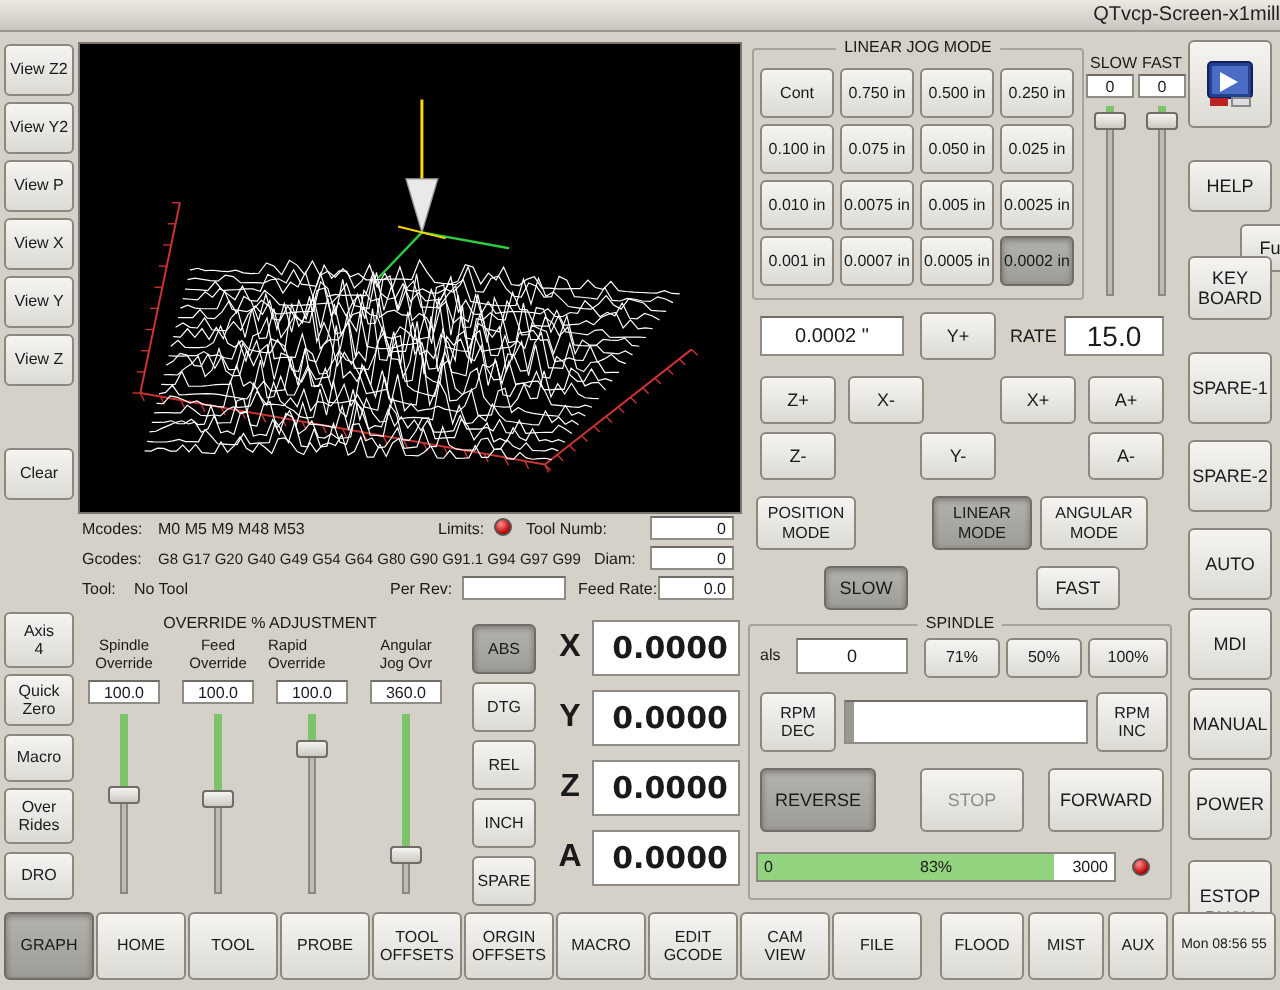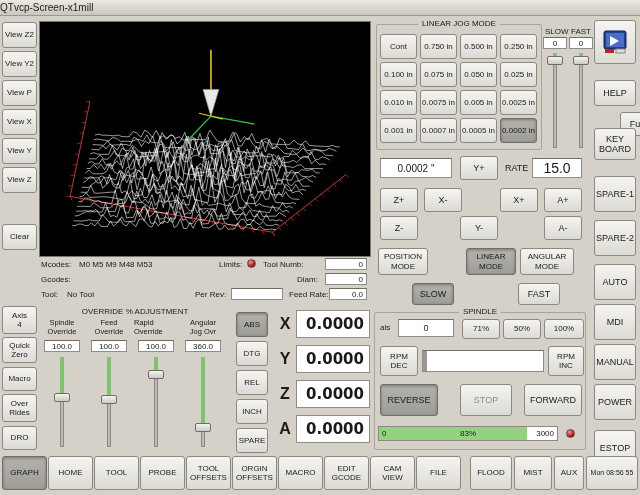--- a/index.html
+++ b/index.html
@@ -1,18 +1,18 @@
 <!DOCTYPE html>
 <html><head>
 <meta charset="utf-8">
 <style>
 *{box-sizing:border-box;margin:0;padding:0}
 body{font-family:"Liberation Sans",sans-serif;background:#9a9891}
 #app{position:relative;width:640px;height:495px;background:#d5d1c8;overflow:hidden;font-size:9px;color:#1a1a1a}
-.titlebar{position:absolute;left:0;top:0;width:640px;height:16px;background:linear-gradient(#ece9e3,#c9c6bf);border-bottom:1px solid #9a978f;display:flex;align-items:center;justify-content:flex-start;font-size:10px;color:#222}
+.titlebar{position:absolute;left:0;top:0;width:640px;height:16px;background:linear-gradient(#ece9e3,#c9c6bf);border-bottom:1px solid #9a978f;display:flex;align-items:center;justify-content:flex-end;font-size:10px;color:#222}
 .btn{position:absolute;display:flex;align-items:center;justify-content:center;text-align:center;white-space:pre-line;background:linear-gradient(#f5f4f1,#dcdad4);border:1px solid #8a887f;border-radius:3px;font-size:9px;line-height:1.15;color:#1a1a1a;padding:1px}
 .btn.sm{font-size:8px}
 .btn.sel{background:linear-gradient(#b4b2ac,#9e9c96);border-color:#6f6d66;box-shadow:inset 0 1px 3px rgba(0,0,0,.35)}
 .btn.dim{color:#8f8d87}
 .disp{position:absolute;background:#fff;border:1px solid #8f8d85;border-top-color:#6f6d66;display:flex;align-items:center;justify-content:center;font-size:9px;overflow:hidden}
 .disp.right{justify-content:flex-end;padding-right:3px}
 .lbl{position:absolute;font-size:8px;white-space:nowrap;color:#1a1a1a}
 .led{position:absolute;width:9px;height:9px;border-radius:50%;border:1px solid #555;background:radial-gradient(circle at 35% 30%,#ff8f8f,#b80000 70%)}
 .group{position:absolute;border:1px solid #a7a49c;border-radius:2px}
 .gtitle{position:absolute;transform:translateX(-50%);left:50%;top:-6px;background:#d5d1c8;padding:0 4px;font-size:8px;white-space:nowrap}
@@ -120,20 +120,21 @@
 
   <div style="position:absolute;left:39px;top:258px;width:332px;height:46px">
     <span class="lbl" style="left:2px;top:2px">Mcodes:</span>
     <span class="lbl" style="left:40px;top:2px">M0 M5 M9 M48 M53</span>
     <span class="lbl" style="left:180px;top:2px">Limits:</span>
     <span class="led" style="left:208px;top:1px"></span>
     <span class="lbl" style="left:224px;top:2px">Tool Numb:</span>
     <div class="disp right" style="left:286px;top:0;width:42px;height:12px;font-size:8px">0</div>
 
     <span class="lbl" style="left:2px;top:17px">Gcodes:</span>
+    <span class="lbl" style="left:40px;top:17px;font-size:7.5px">G8 G17 G20 G40 G49 G54 G64 G80 G90 G91.1 G94 G97 G99</span>
     <span class="lbl" style="left:258px;top:17px">Diam:</span>
     <div class="disp right" style="left:286px;top:15px;width:42px;height:12px;font-size:8px">0</div>
 
     <span class="lbl" style="left:2px;top:32px">Tool:</span>
     <span class="lbl" style="left:28px;top:32px">No Tool</span>
     <span class="lbl" style="left:156px;top:32px">Per Rev:</span>
     <div class="disp right" style="left:192px;top:30px;width:52px;height:12px;font-size:8px"></div>
     <span class="lbl" style="left:250px;top:32px">Feed Rate:</span>
     <div class="disp right" style="left:290px;top:30px;width:38px;height:12px;font-size:8px">0.0</div>
   </div>

